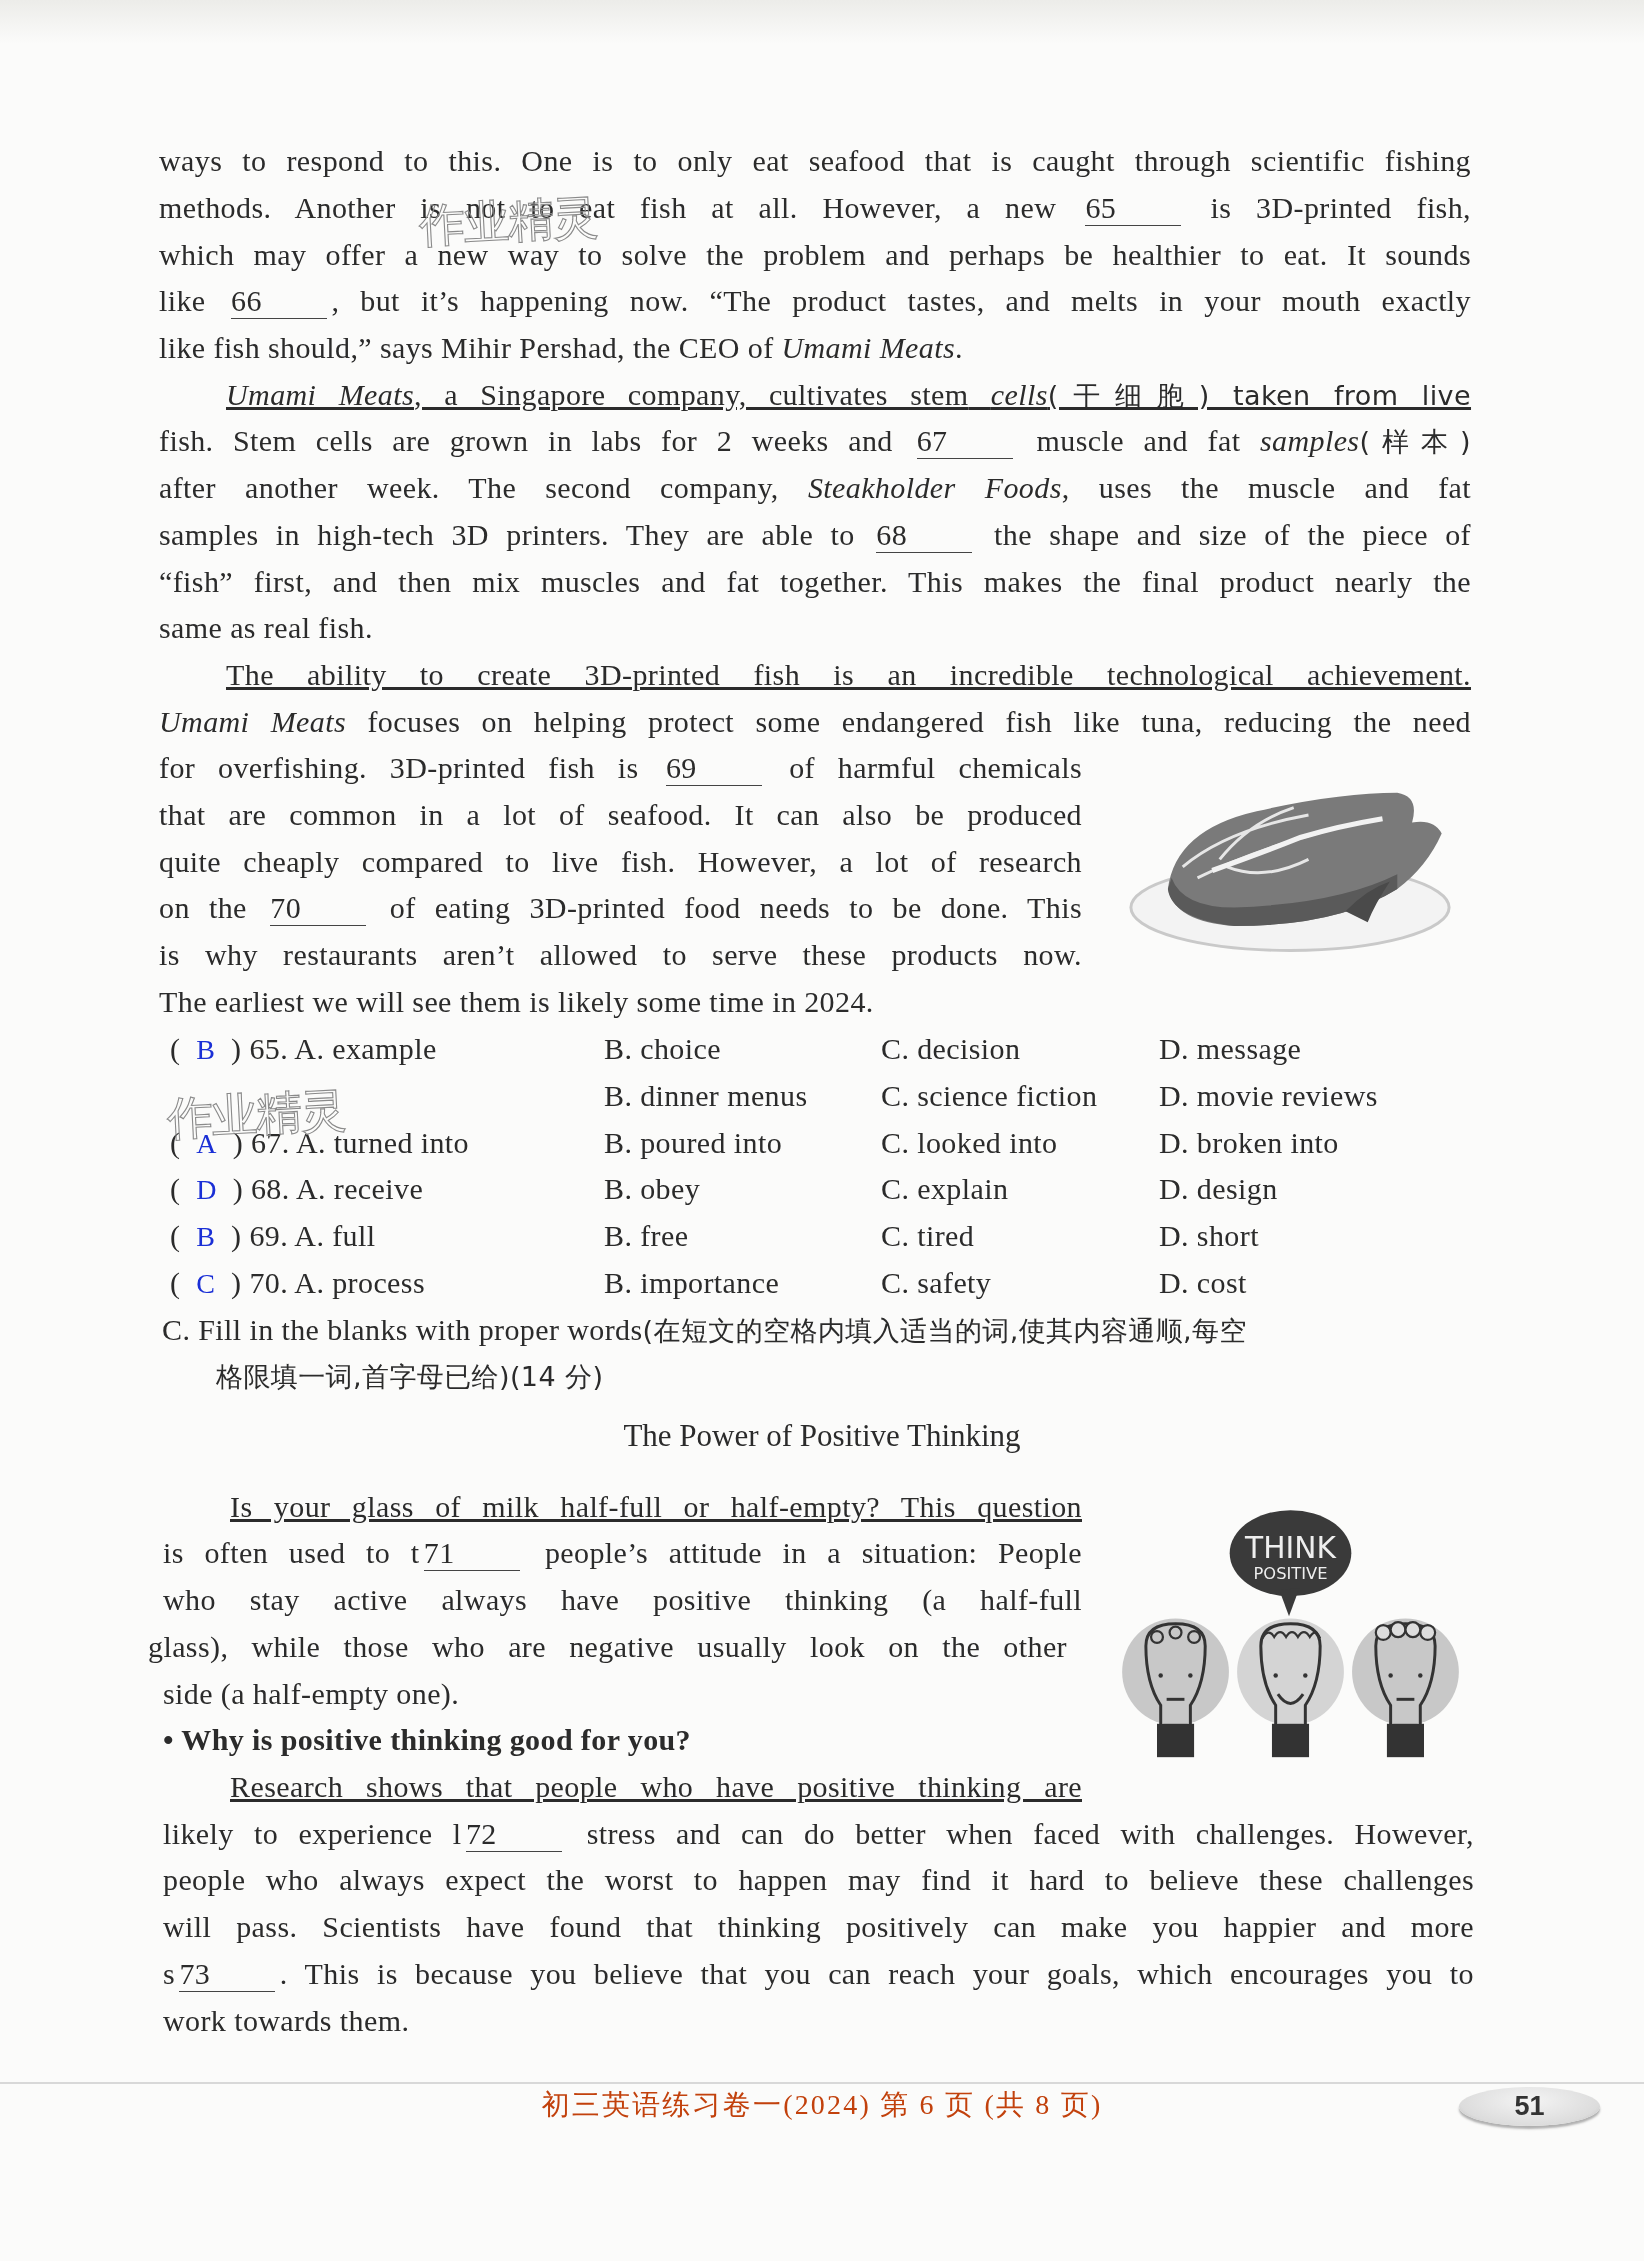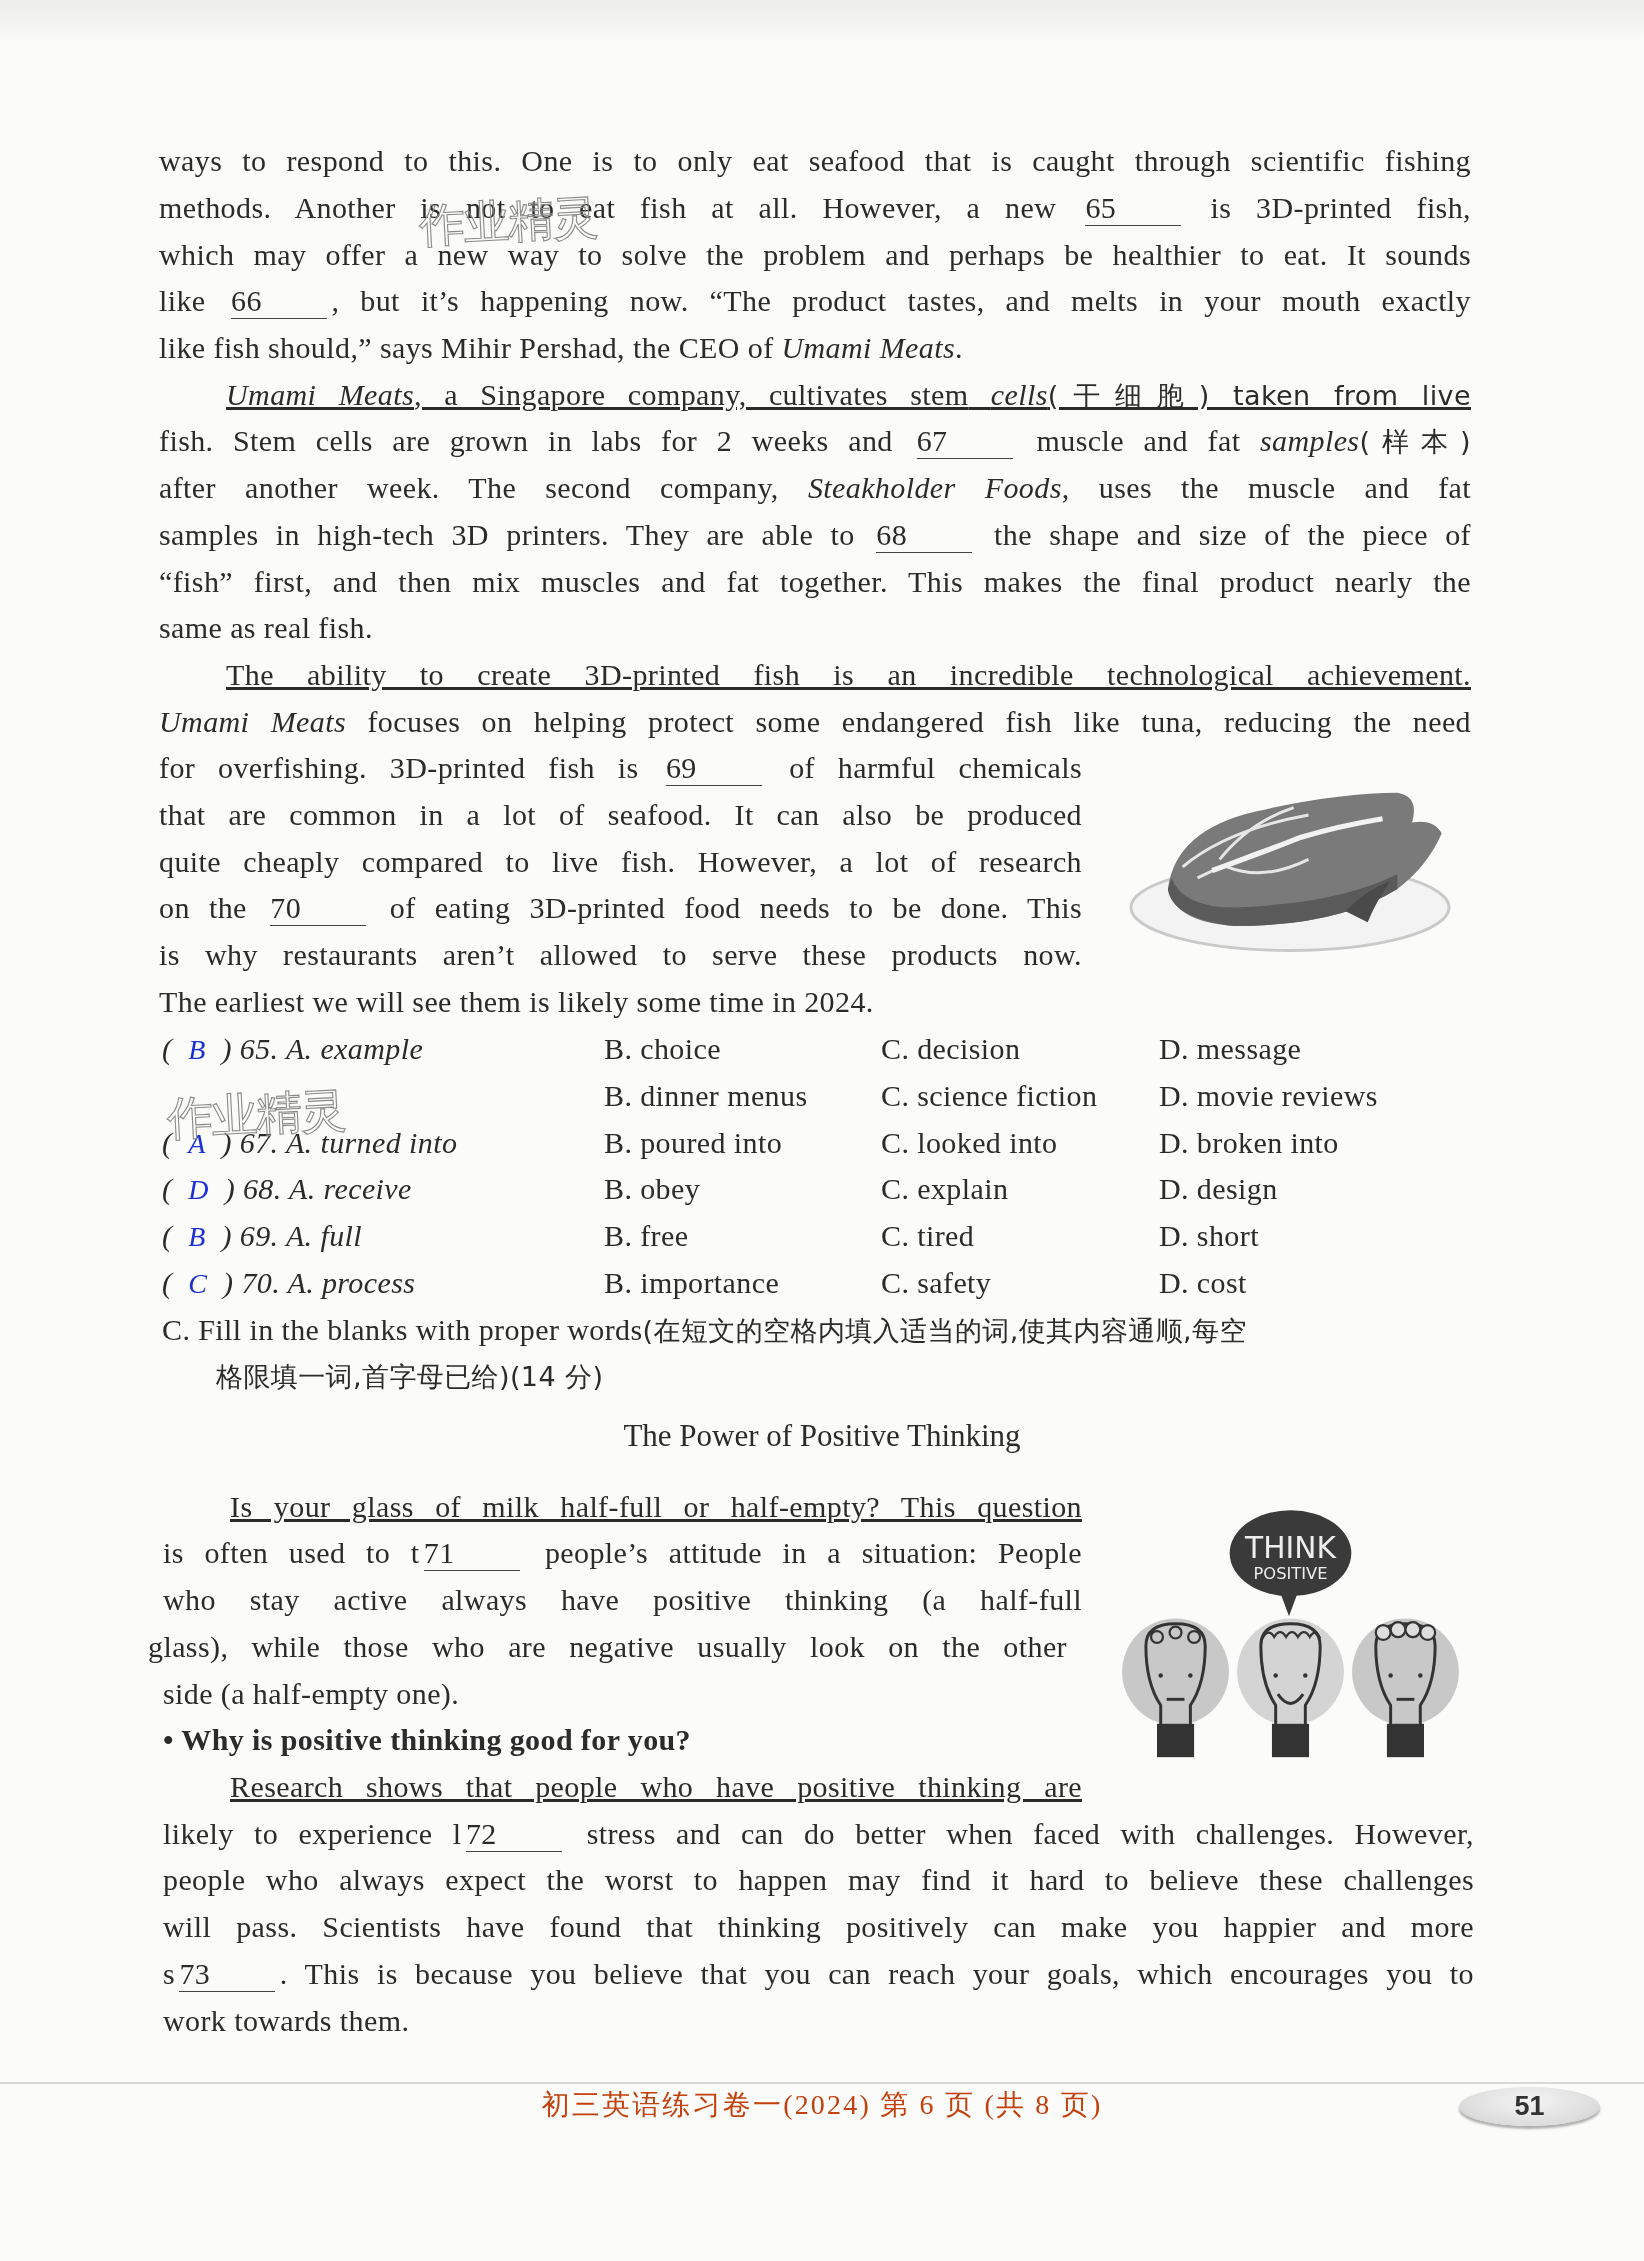--- a/index.html
+++ b/index.html
@@ -27,21 +27,21 @@
     line-height: 34px; margin: 0 4.4px;
   }
   .w130 { width: 96px; }
   i { font-style: italic; }
   .cn { font-family: "DejaVu Sans", sans-serif; font-size: 27px; }
   
   .opt-row { position: absolute; left: 162px; width: 1320px; height: 47px;
     font-size: 30px; line-height: 47px; white-space: nowrap; letter-spacing: 0.4px; }
   .opt-row span.col { position: absolute; top: 0; }
   .ans { color: #1a2fd6; font-size: 28px; }
-  .c0 { left: 0; font-style: italic; } .c1 { left: 442px; } .c2 { left: 719px; } .c3 { left: 997px; }
+  .c0 { left: 8px; } .c1 { left: 442px; } .c2 { left: 719px; } .c3 { left: 997px; }
   .title { position: absolute; left: 0; width: 1644px; text-align: center;
     top: 1412px; font-size: 31px; font-weight: normal; line-height: 47px; }
   .bullet-h { font-weight: bold; }
   
   .fish { position: absolute; left: 1116px; top: 778px; width: 348px; height: 185px; }
   .bulbs { position: absolute; left: 1105px; top: 1505px; width: 371px; height: 267px; }
   .footer-rule { position: absolute; left: 0; top: 2082px; width: 1644px; height: 1.5px; background: #d8d8d8; }
   .footer { position: absolute; left: 0; top: 2083px; width: 1644px; text-align: center;
     font-size: 28px; line-height: 44px; color: #c2410c; letter-spacing: 2.2px; }
   .badge { position: absolute; left: 1459px; top: 2087px; width: 141px; height: 39px;

